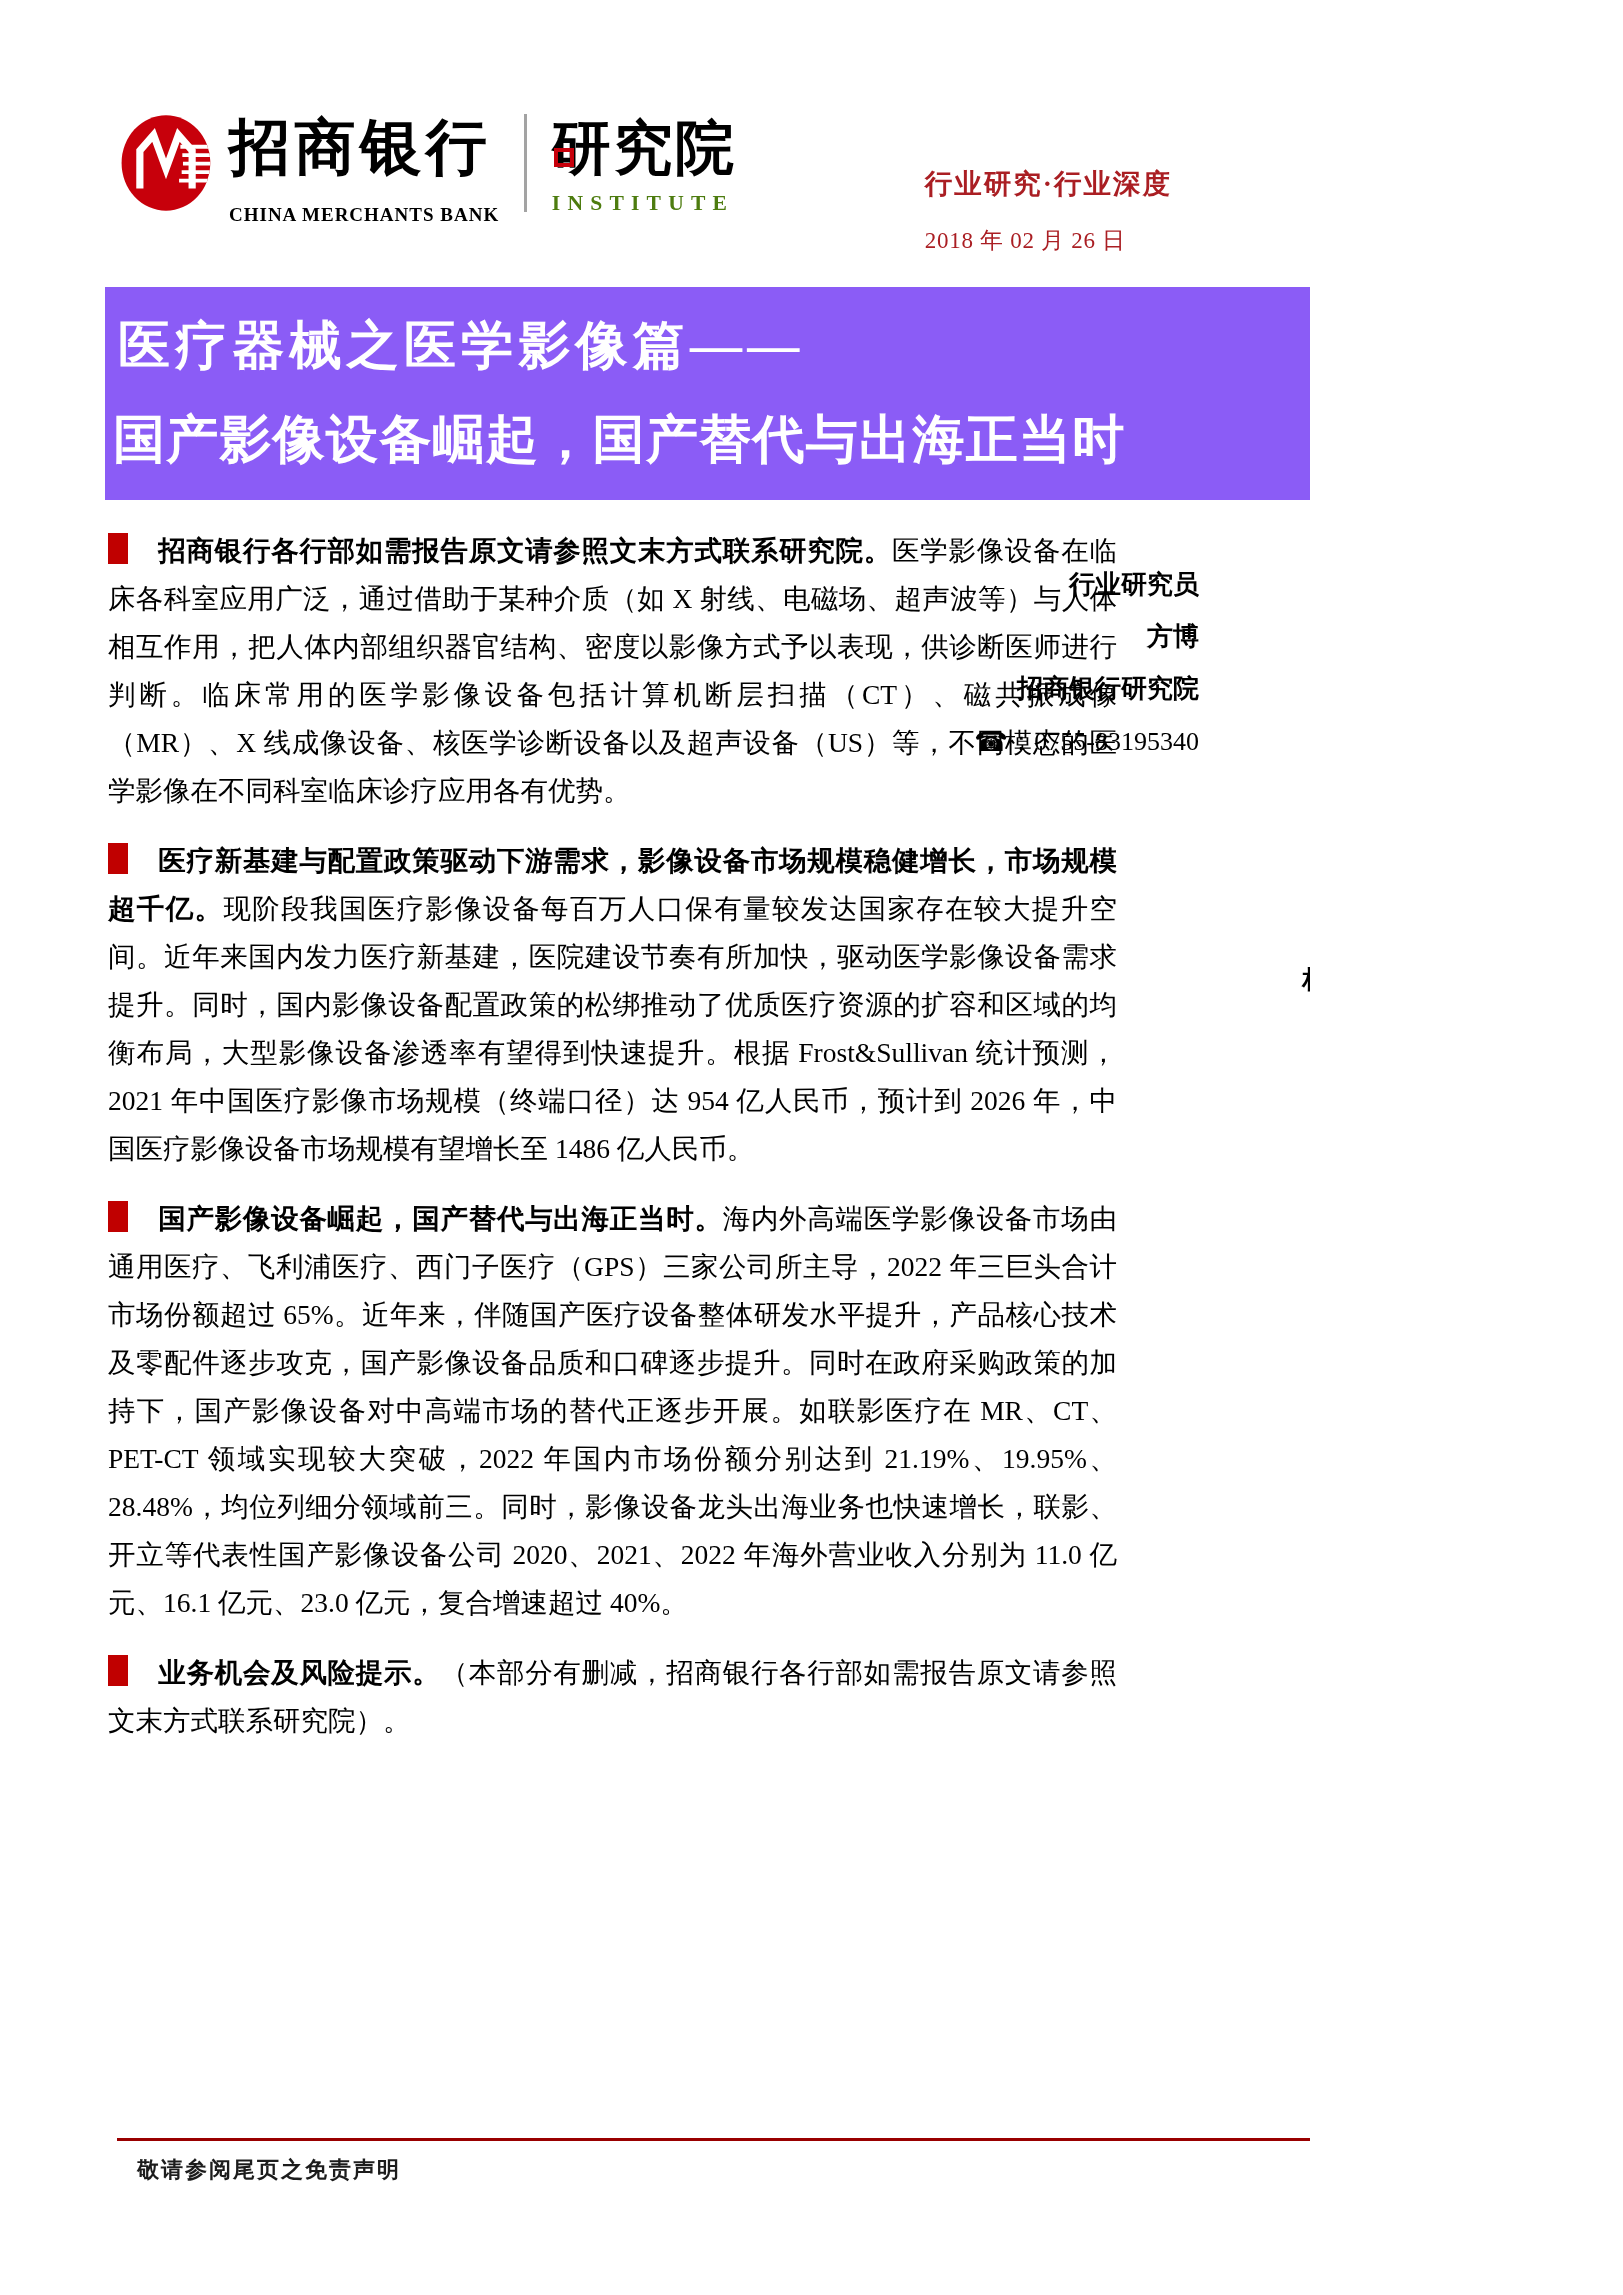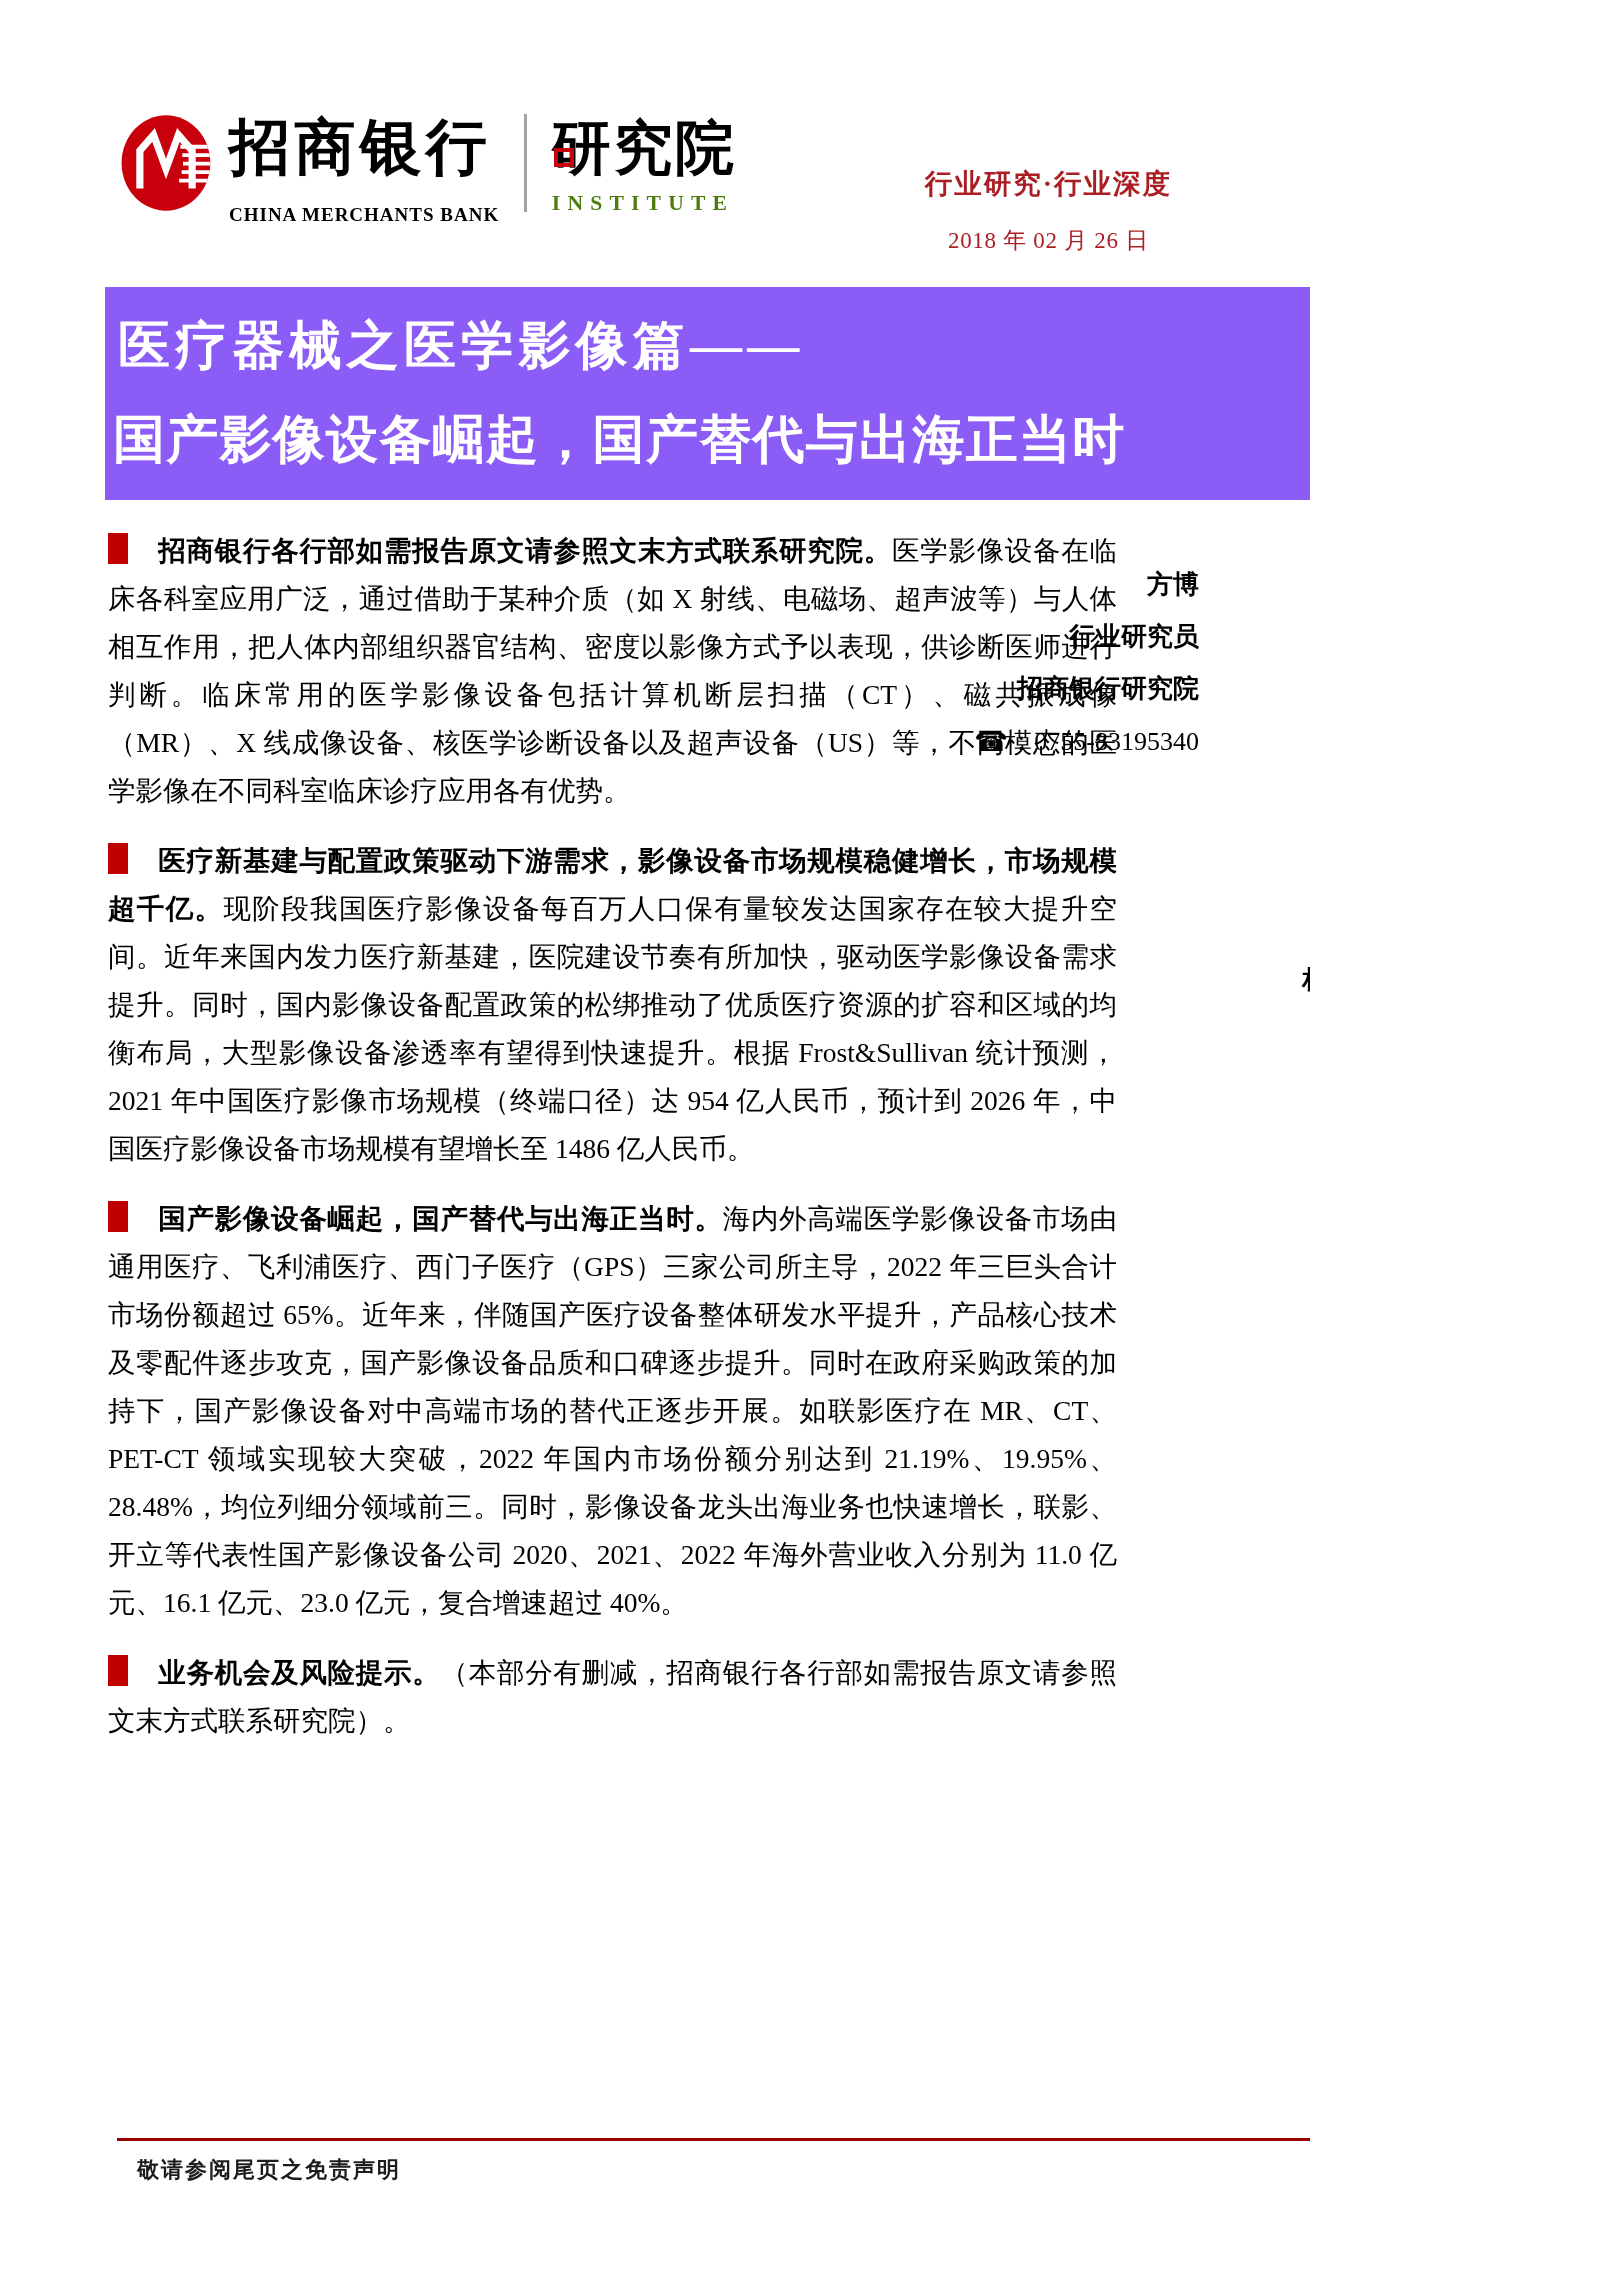--- a/index.html
+++ b/index.html
@@ -66,21 +66,21 @@
     margin-top: 8.5px;
     color: #4d7c0f;
     white-space: nowrap;
   }
 
   
   .meta {
     position: absolute;
     right: 138px;
     top: 166px;
-    text-align: center;
+    text-align: left;
     color: #AA1E23;
   }
   .meta-cat {
     font-size: 27.5px;
     font-weight: bold;
     letter-spacing: 2px;
     white-space: nowrap;
   }
   .meta-date {
     font-size: 23px;
@@ -250,22 +250,22 @@
     </p>
     <p class="para">
       <span class="bullet"></span><span class="lead">国产影像设备崛起，国产替代与出海正当时。</span><span>海内外高端医学影像设备市场由通用医疗、飞利浦医疗、西门子医疗（GPS）三家公司所主导，2022 年三巨头合计市场份额超过 65%。近年来，伴随国产医疗设备整体研发水平提升，产品核心技术及零配件逐步攻克，国产影像设备品质和口碑逐步提升。同时在政府采购政策的加持下，国产影像设备对中高端市场的替代正逐步开展。如联影医疗在 MR、CT、PET-CT 领域实现较大突破，2022 年国内市场份额分别达到 21.19%、19.95%、28.48%，均位列细分领域前三。同时，影像设备龙头出海业务也快速增长，联影、开立等代表性国产影像设备公司 2020、2021、2022 年海外营业收入分别为 11.0 亿元、16.1 亿元、23.0 亿元，复合增速超过 40%。</span>
     </p>
     <p class="para">
       <span class="bullet"></span><span class="lead">业务机会及风险提示。</span><span>（本部分有删减，招商银行各行部如需报告原文请参照文末方式联系研究院）。</span>
     </p>
   </div>
 
   <div class="author-block">
+    <div>行业研究员</div>
     <div>方博</div>
-    <div>行业研究员</div>
     <div>招商银行研究院</div>
     <div class="contact"><span class="phone-glyph">☎</span><span>：</span><span>0755-83195340</span></div>
   </div>
 
   <div class="related">相关研究报告</div>
 
   <div class="footer-rule"></div>
   <div class="footer-disclaimer">敬请参阅尾页之免责声明</div>
 
 </div>

